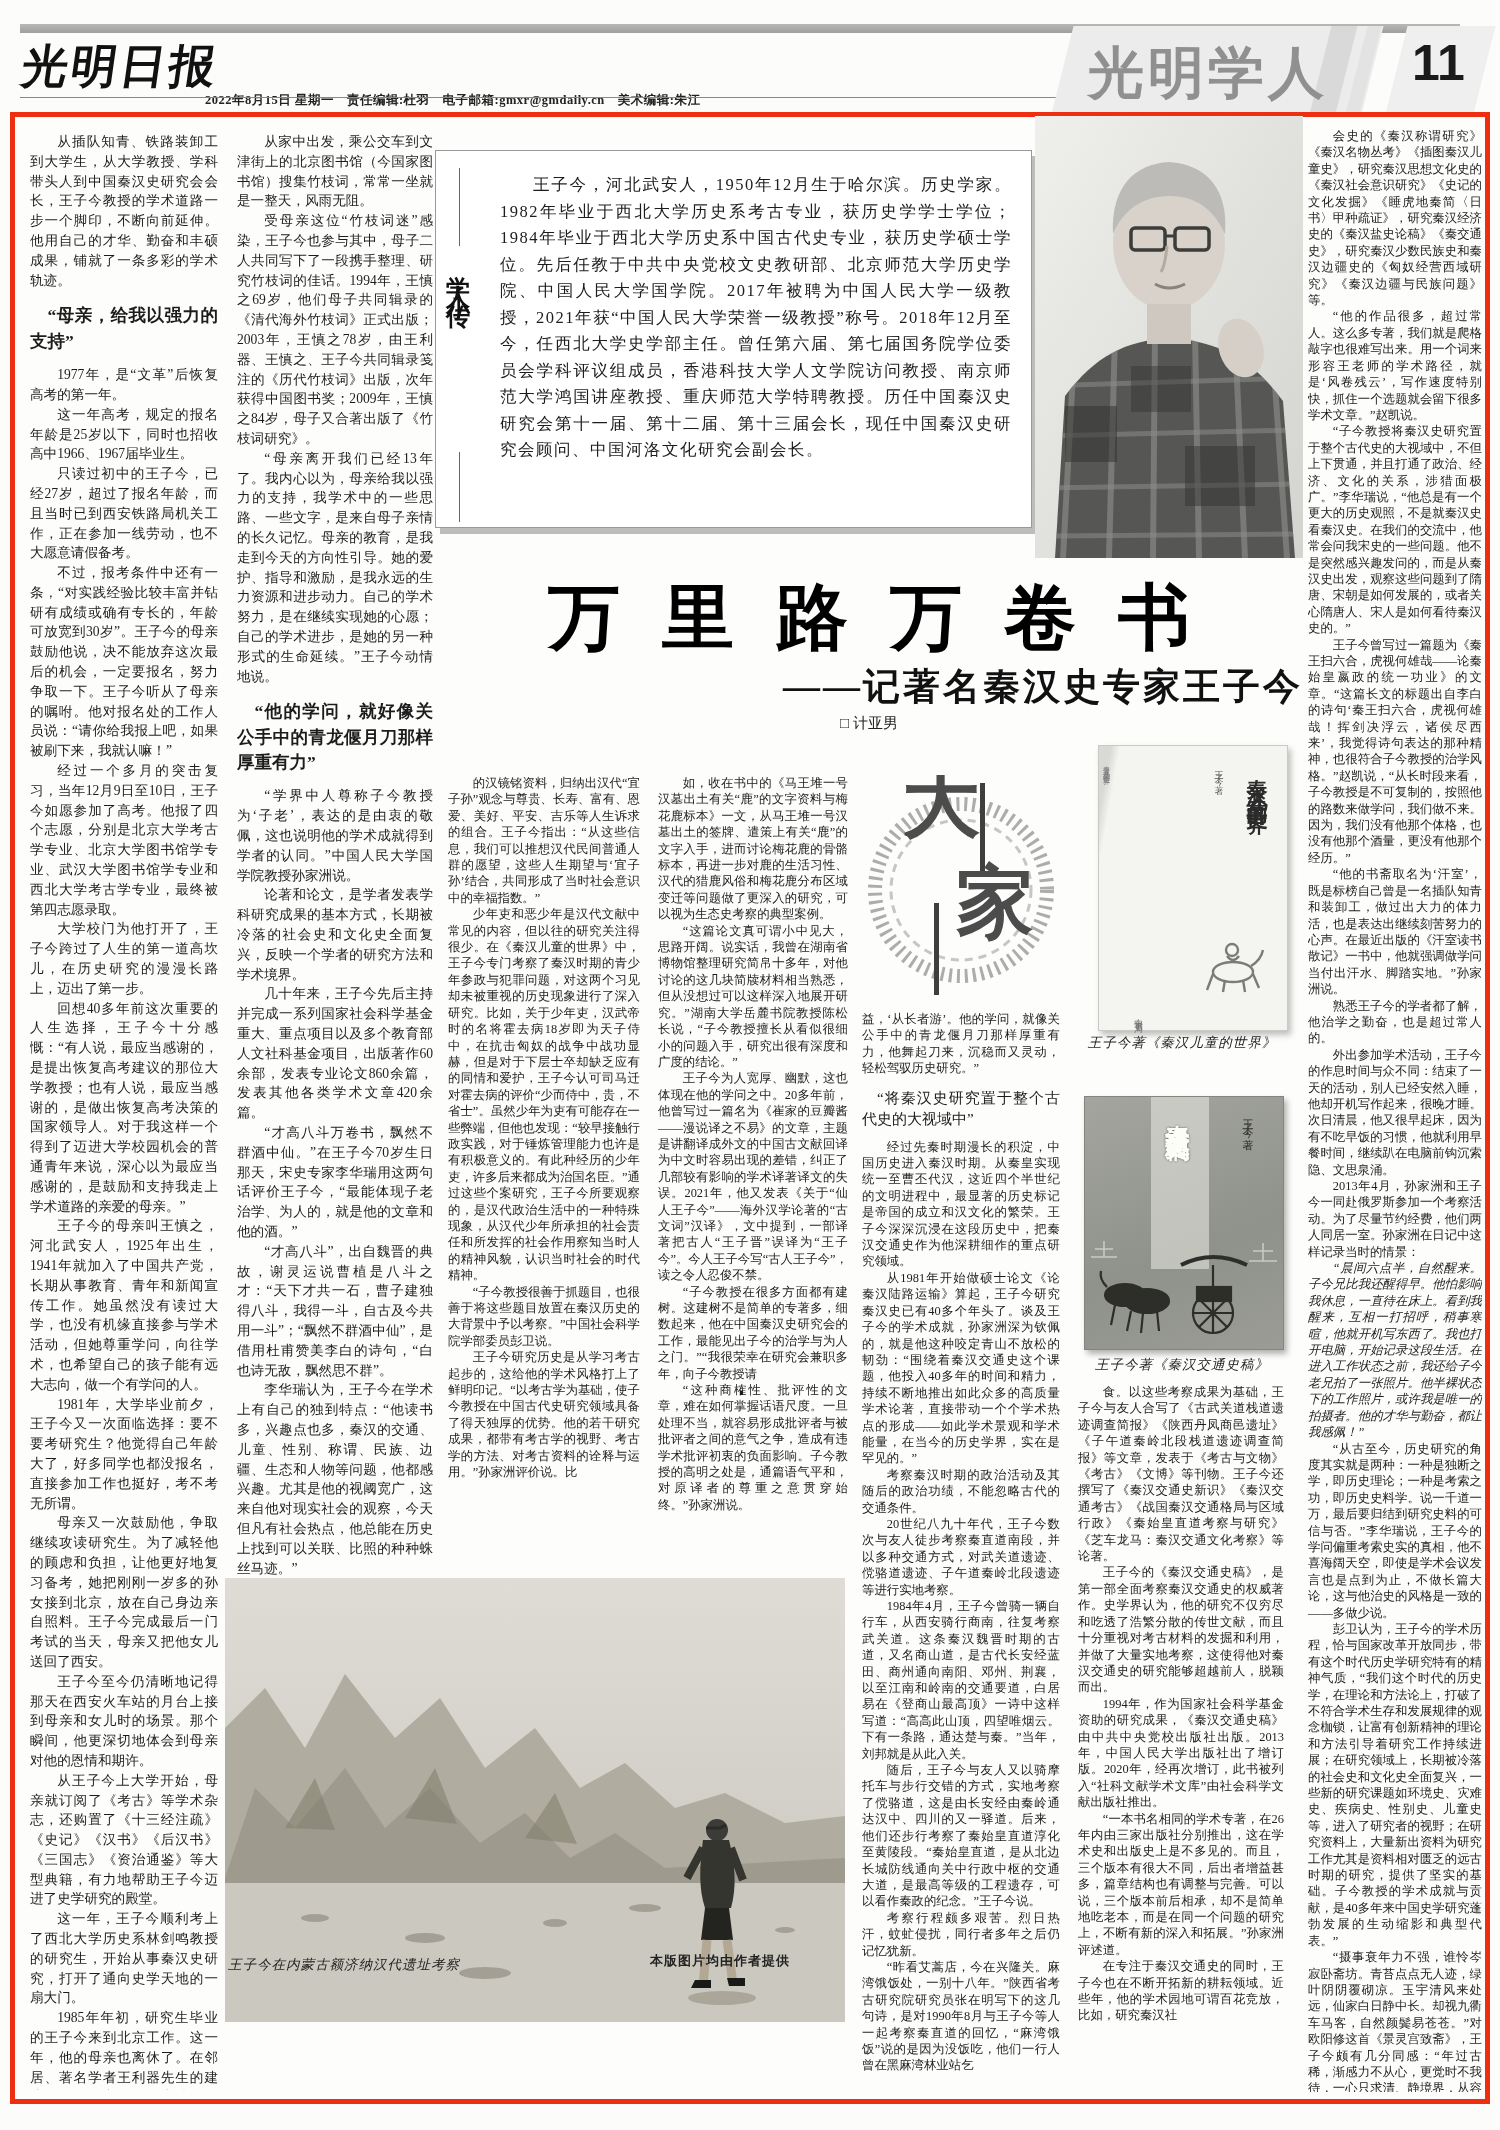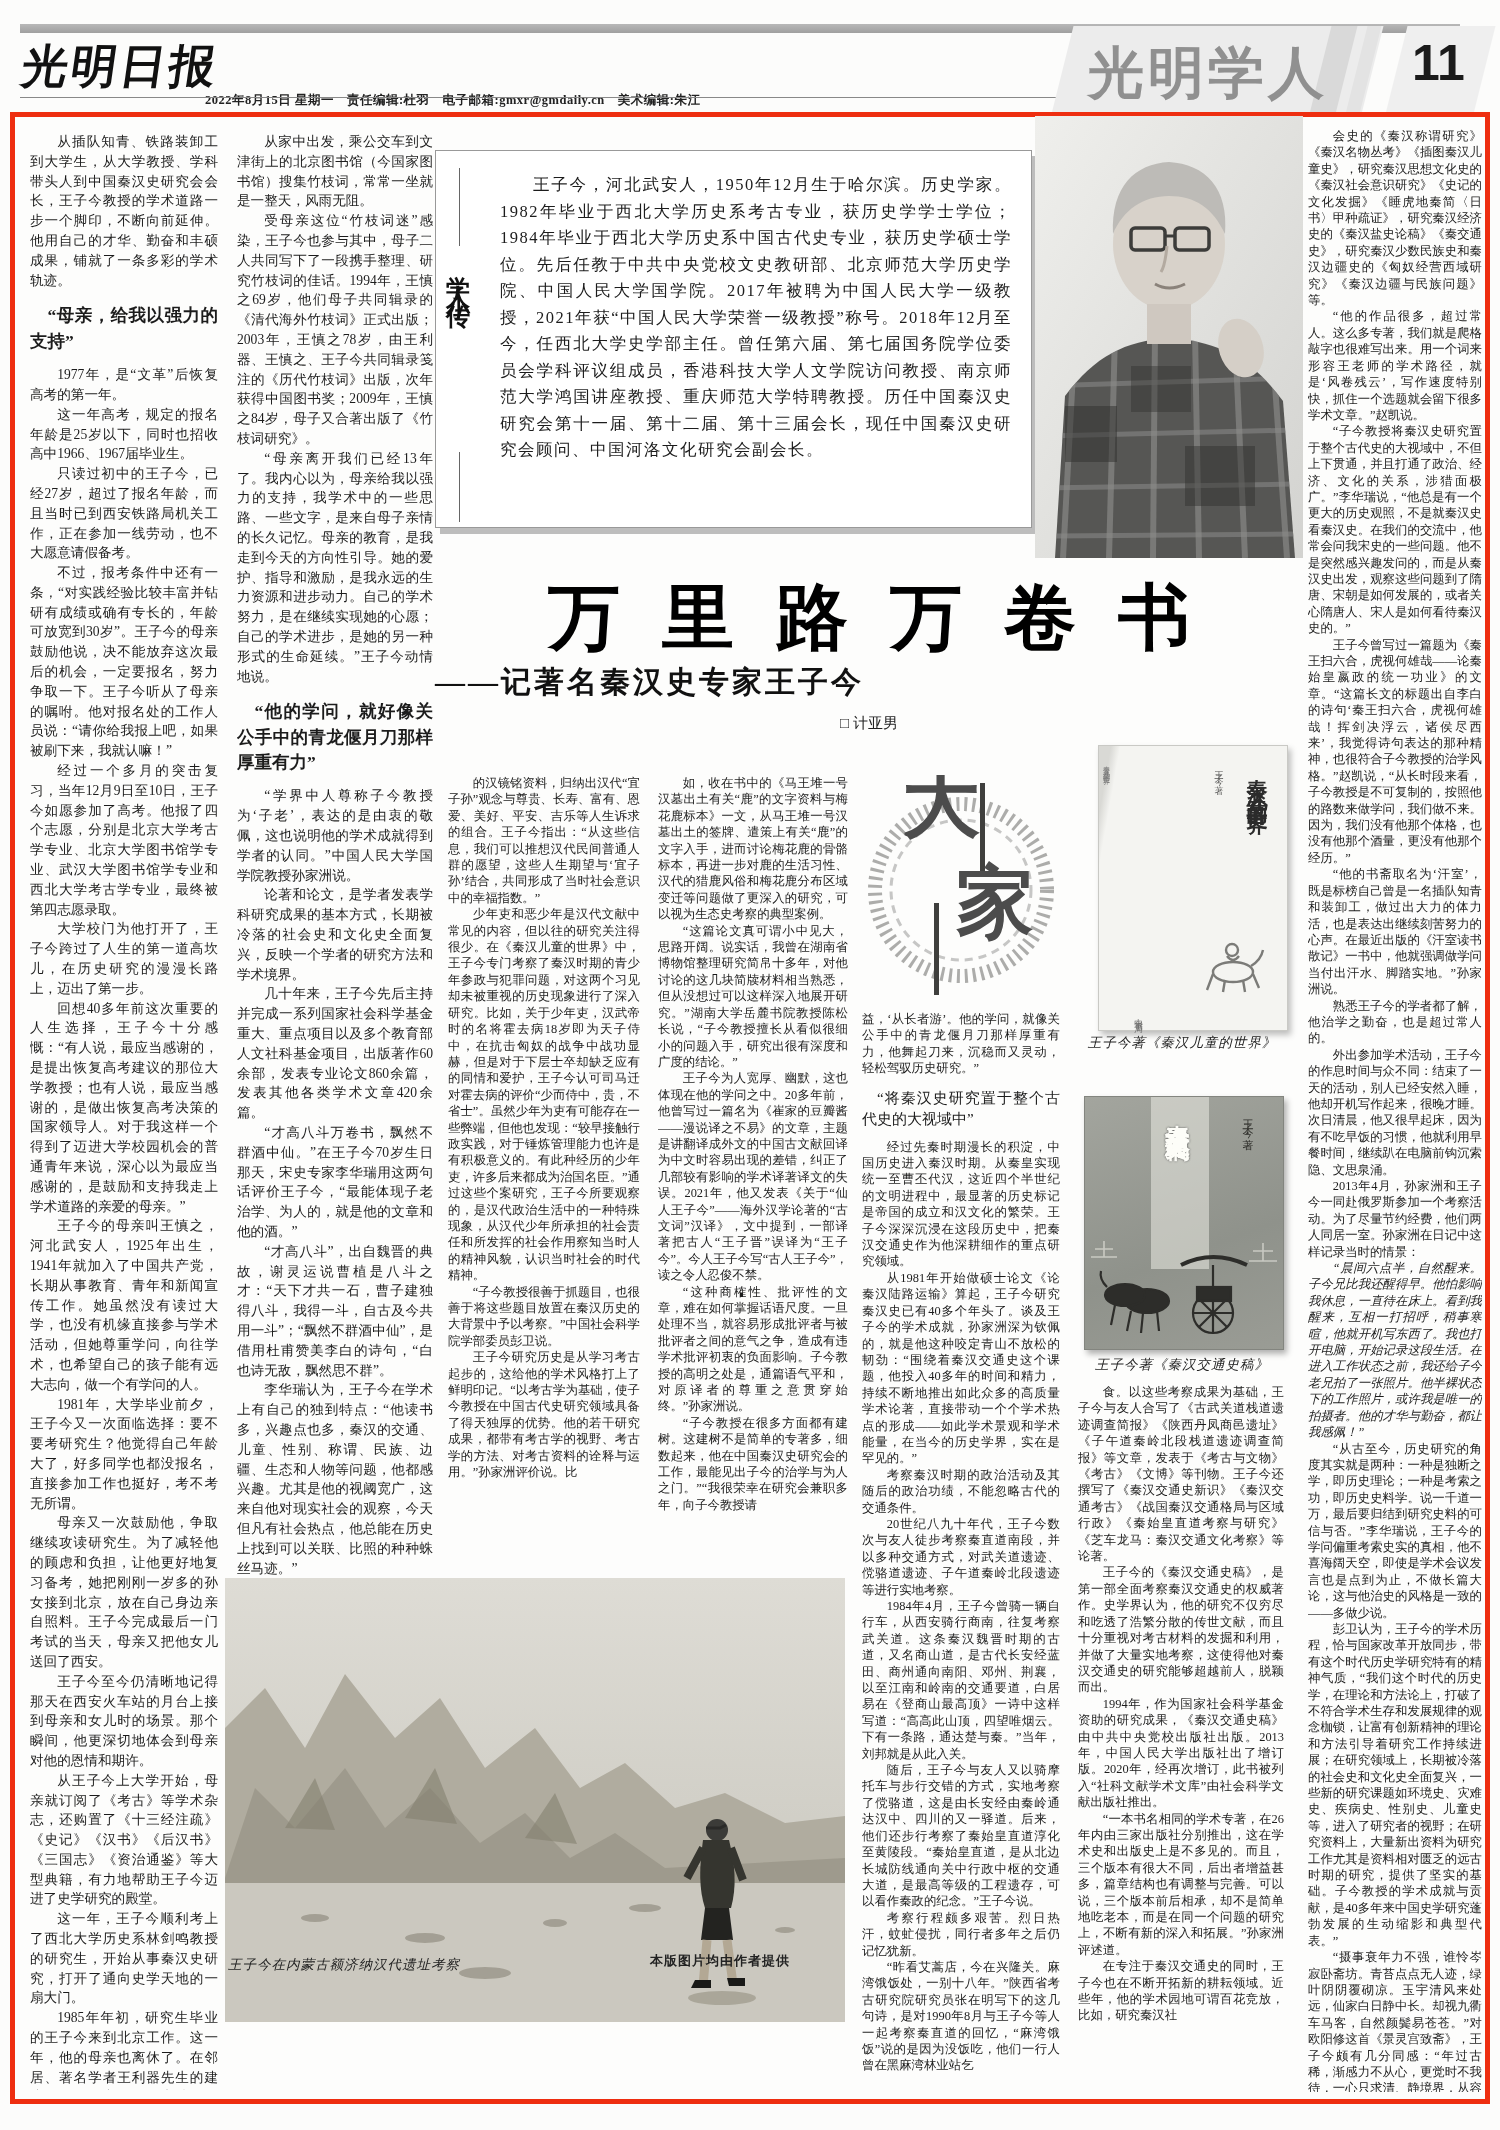--- a/index.html
+++ b/index.html
@@ -55,22 +55,22 @@
                   font-size:16.5px; line-height:26.5px; letter-spacing:1.5px;
                   text-align:justify; text-indent:2em; overflow:hidden; }
 
   
   .portrait { position:absolute; left:1035px; top:116px; width:268px; height:442px; overflow:hidden; }
 
   
   .headline { position:absolute; left:435px; top:570px; width:868px; text-align:center;
               font-size:72px; font-weight:900; letter-spacing:42px; text-indent:42px;
               white-space:nowrap; color:#000; }
-  .subtitle { position:absolute; left:435px; top:662px; width:868px; text-align:left;
-              font-size:30px; font-weight:bold; letter-spacing:3px; color:#111; }
+  .subtitle { position:absolute; left:435px; top:662px; width:868px; text-align:right;
+              font-size:37px; font-weight:bold; letter-spacing:3px; color:#111; }
   .byline { position:absolute; left:435px; top:714px; width:868px; text-align:center;
             font-size:15px; color:#222; }
 
   
   .stamp { position:relative; width:186px; height:226px; margin:2px auto 8px auto; }
   .stamp .ch { position:absolute; font-size:78px; font-weight:bold; color:#4c4c4c;
                font-family:"Liberation Serif",serif; }
 
   
   .book1 { position:absolute; left:1098px; top:745px; width:188px; height:284px;
@@ -225,22 +225,22 @@
         <p>“子今教授很善于抓题目，也很善于将这些题目放置在秦汉历史的大背景中予以考察。”中国社会科学院学部委员彭卫说。</p>
         <p>王子今研究历史是从学习考古起步的，这给他的学术风格打上了鲜明印记。“以考古学为基础，使子今教授在中国古代史研究领域具备了得天独厚的优势。他的若干研究成果，都带有考古学的视野、考古学的方法、对考古资料的诠释与运用。”孙家洲评价说。比</p>
       </div>
   </div>
 
   <div class="col small-col" style="left:658px; top:775px; width:190px; height:795px;">
     <div>
         <p>如，收在书中的《马王堆一号汉墓出土有关“鹿”的文字资料与梅花鹿标本》一文，从马王堆一号汉墓出土的签牌、遣策上有关“鹿”的文字入手，进而讨论梅花鹿的骨骼标本，再进一步对鹿的生活习性、汉代的猎鹿风俗和梅花鹿分布区域变迁等问题做了更深入的研究，可以视为生态史考察的典型案例。</p>
         <p>“这篇论文真可谓小中见大，思路开阔。说实话，我曾在湖南省博物馆整理研究简帛十多年，对他讨论的这几块简牍材料相当熟悉，但从没想过可以这样深入地展开研究。”湖南大学岳麓书院教授陈松长说，“子今教授擅长从看似很细小的问题入手，研究出很有深度和广度的结论。”</p>
         <p>王子今为人宽厚、幽默，这也体现在他的学问之中。20多年前，他曾写过一篇名为《崔家的豆瓣酱——漫说译之不易》的文章，主题是讲翻译成外文的中国古文献回译为中文时容易出现的差错，纠正了几部较有影响的学术译著译文的失误。2021年，他又发表《关于“仙人王子今”——海外汉学论著的“古文词”汉译》，文中提到，一部译著把古人“王子晋”误译为“王子今”。今人王子今写“古人王子今”，读之令人忍俊不禁。</p>
+        <p>“子今教授在很多方面都有建树。这建树不是简单的专著多，细数起来，他在中国秦汉史研究会的工作，最能见出子今的治学与为人之门。”“我很荣幸在研究会兼职多年，向子今教授请</p>
         <p>“这种商榷性、批评性的文章，难在如何掌握话语尺度。一旦处理不当，就容易形成批评者与被批评者之间的意气之争，造成有违学术批评初衷的负面影响。子今教授的高明之处是，通篇语气平和，对原译者的尊重之意贯穿始终。”孙家洲说。</p>
-        <p>“子今教授在很多方面都有建树。这建树不是简单的专著多，细数起来，他在中国秦汉史研究会的工作，最能见出子今的治学与为人之门。”“我很荣幸在研究会兼职多年，向子今教授请</p>
       </div>
   </div>
 
   <div class="col small-col" style="left:862px; top:775px; width:198px; height:1318px;">
     <div class="stamp">
       <svg width="186" height="226" viewBox="0 0 186 226">
         <circle cx="93" cy="113" r="86" fill="none" stroke="#a3a3a1" stroke-width="14" stroke-dasharray="3 5" opacity="0.9"></circle>
         <circle cx="93" cy="113" r="70" fill="none" stroke="#b8b8b6" stroke-width="3" stroke-dasharray="8 6" opacity="0.8"></circle>
         <rect x="112" y="6" width="5" height="92" fill="#3f3f3d"></rect>
         <rect x="66" y="126" width="5" height="92" fill="#3f3f3d"></rect>

